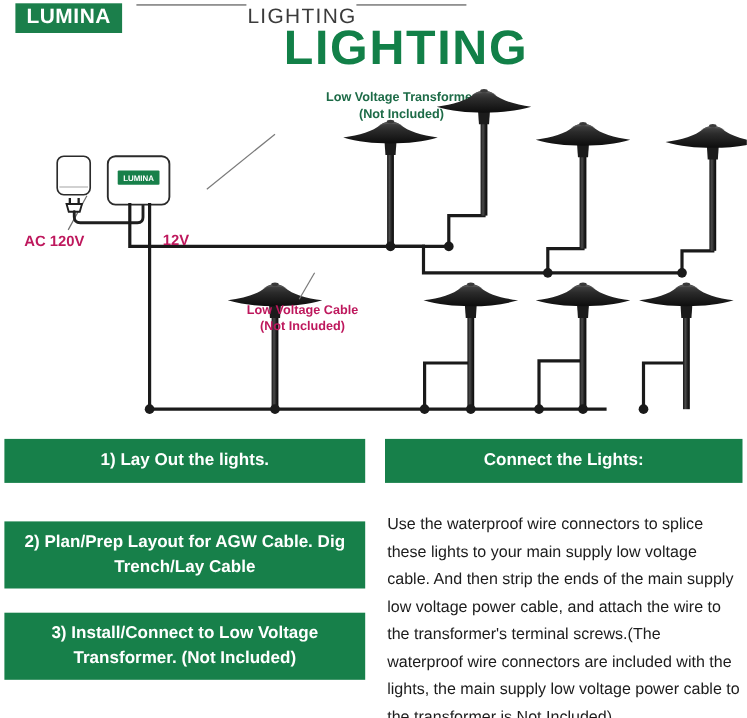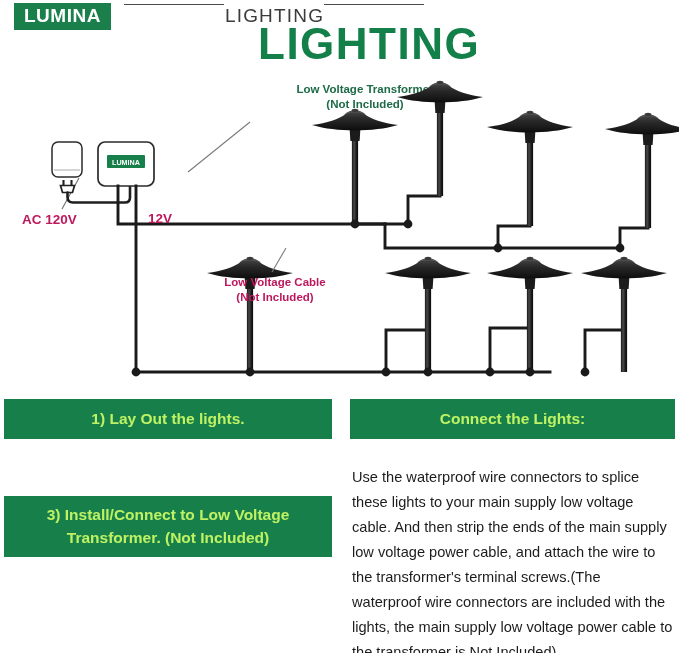--- a/index.html
+++ b/index.html
@@ -62,21 +62,21 @@
     left: 190px; top: 275px; width: 170px; text-align: center;
     font-size: 11.5px; line-height: 15px;
   }
 
   
   .panels { position: absolute; left: 0; top: 399px; width: 679px; height: 254px; }
   .col-left { position: absolute; left: 4px; top: 0; width: 328px; }
   .col-right { position: absolute; left: 350px; top: 0; width: 325px; }
 
   .banner {
-    background: #17804a; color: #bef264;
+    background: #17804a; color: #ffffff;
     font-weight: bold; font-size: 15.5px;
     text-align: center;
     padding: 7px 6px 8px 6px;
     line-height: 23px;
   }
   .banner.step1 { padding: 8px 6px 9px 6px; }
   .spacer-a { height: 35px; }
   .spacer-b { height: 22px; }
 
   .body-text {
@@ -231,20 +231,21 @@
   <div class="lbl lbl-cable">
     <div>Low Voltage Cable</div>
     <div>(Not Included)</div>
   </div>
 
   <div class="panels">
 
     <div class="col-left">
       <div class="banner step1">1)   Lay Out the lights.</div>
       <div class="spacer-a"></div>
+      <div class="banner">2)   Plan/Prep Layout for AGW Cable. Dig Trench/Lay Cable</div>
       <div class="spacer-b"></div>
       <div class="banner">3)  Install/Connect to Low Voltage Transformer.  (Not Included)</div>
     </div>
 
     <div class="col-right">
       <div class="banner step1">Connect the Lights:</div>
       <div class="body-text">Use the waterproof wire connectors to splice these lights to your main supply low voltage cable. And then strip the ends of the main supply low voltage power cable, and attach the wire to the transformer's terminal screws.(The waterproof wire connectors are included with the lights, the main supply low voltage power cable to the transformer is Not Included)</div>
     </div>
 
   </div>

